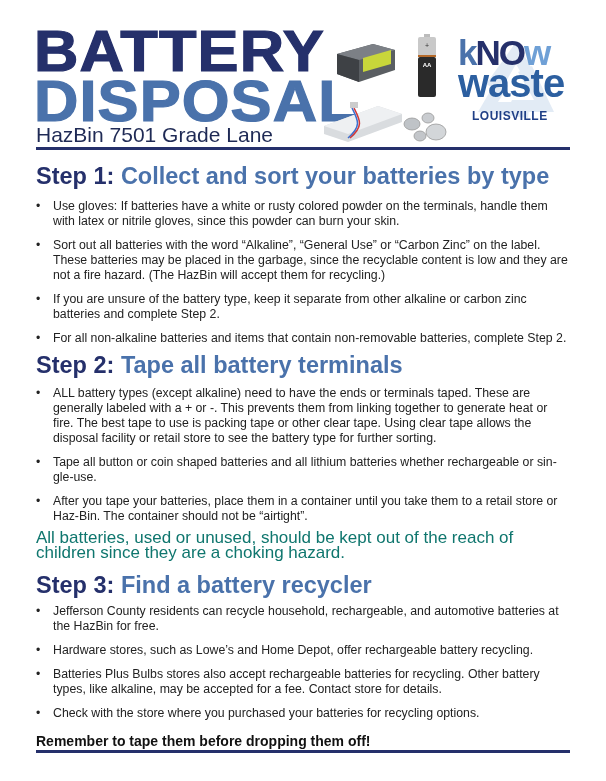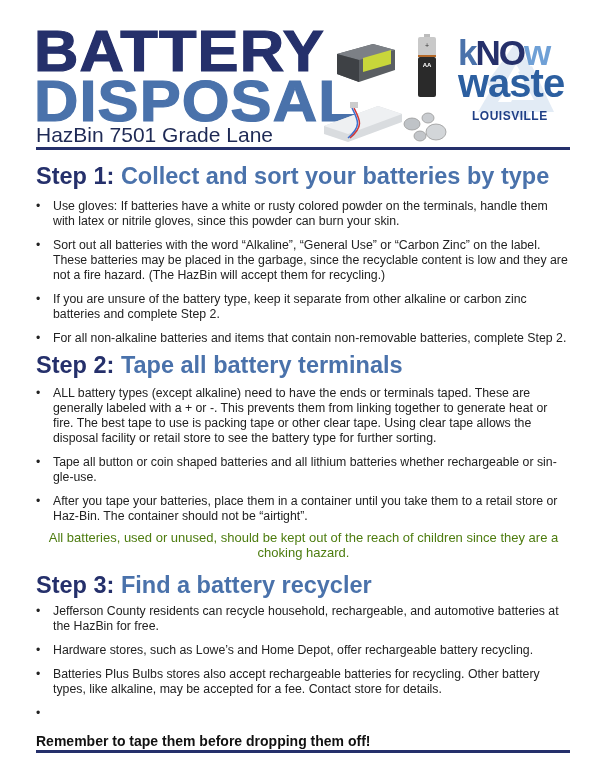--- a/index.html
+++ b/index.html
@@ -68,21 +68,21 @@
 
     ul.bullets {
       position: absolute; left: 36px; width: 535px; margin: 0; padding: 0; list-style: none;
       font-size: 12.3px; line-height: 15px; color: #222;
     }
     ul.bullets li { position: relative; padding-left: 17px; margin-bottom: 9px; }
     ul.bullets li .dot {
       position: absolute; left: 0; top: 0; width: 10px;
     }
     .para {
-      position: absolute; left: 36px; width: 535px; font-size: 13px; line-height: 15px; color: #4d7c0f; text-align: center;
+      position: absolute; left: 36px; width: 535px; font-size: 17px; line-height: 15px; color: #0f766e;
     }
     .reminder {
       position: absolute; left: 36px; top: 733px; font-weight: 700; font-size: 14px; color: #111;
     }
   </style>
 </head>
 <body>
 
 <div class="page">
 
@@ -160,18 +160,18 @@
   </ul>
   <div class="para" style="top:530px;">All batteries, used or unused, should be kept out of the reach of children since they are a choking hazard.</div>
 
   <div class="step-h" style="top:572px;">
     <span class="num">Step 3:</span> <span class="txt">Find a battery recycler</span>
   </div>
   <ul class="bullets" style="top:604px;">
     <li><span class="dot">•</span><span>Jefferson County residents can recycle household, rechargeable, and automotive batteries at the HazBin for free.</span></li>
     <li><span class="dot">•</span><span>Hardware stores, such as Lowe’s and Home Depot, offer rechargeable battery recycling.</span></li>
     <li><span class="dot">•</span><span>Batteries Plus Bulbs stores also accept rechargeable batteries for recycling. Other battery types, like alkaline, may be accepted for a fee. Contact store for details.</span></li>
-    <li><span class="dot">•</span></li>
+    <li><span class="dot">•</span><span>Check with the store where you purchased your batteries for recycling options.</span></li>
   </ul>
 
   <div class="reminder">Remember to tape them before dropping them off!</div>
   <div class="rule" style="top:750px;"></div>
 </div>
 
 </body></html>

